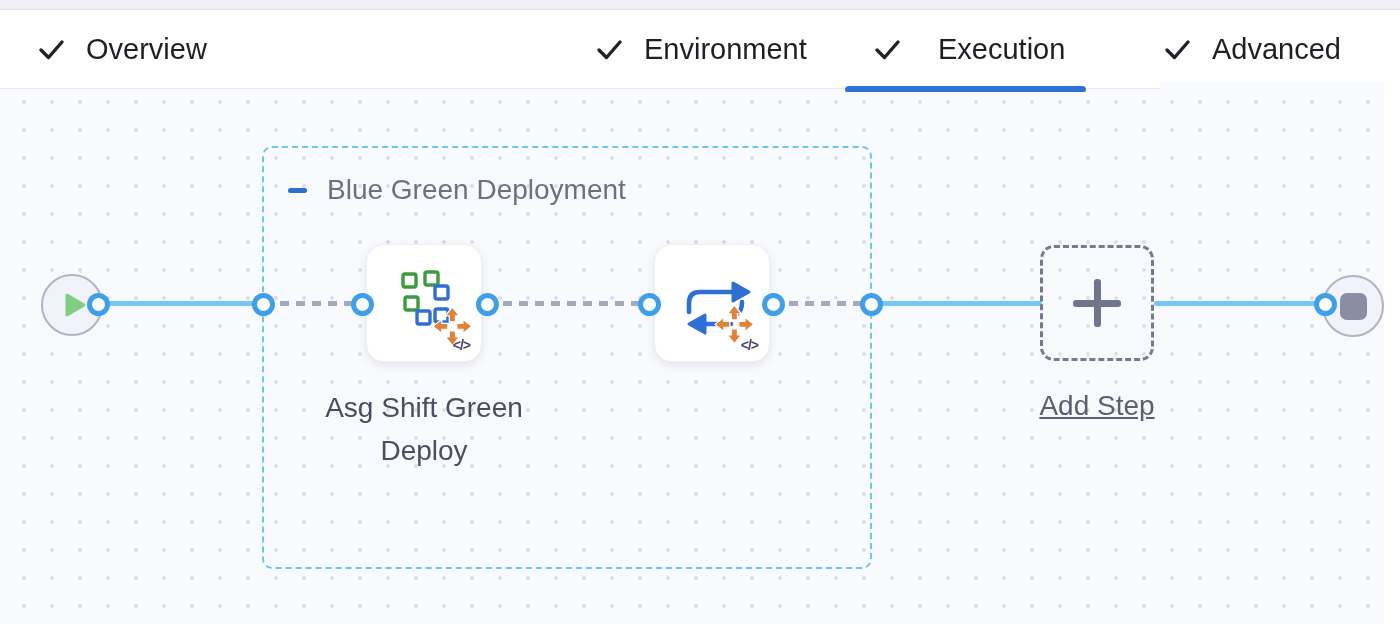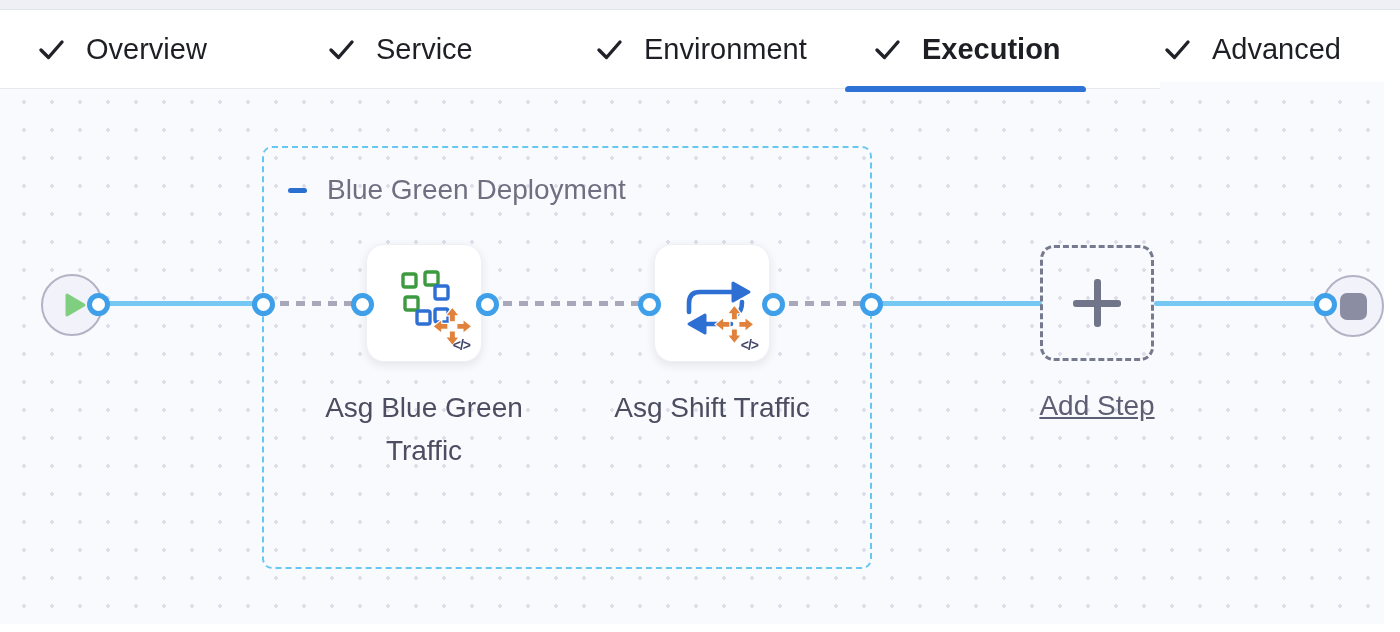--- a/index.html
+++ b/index.html
@@ -17,21 +17,21 @@
     position:absolute; left:0; top:10px; width:1160px; height:79px;
     background:#ffffff; border-bottom:1px solid #e7e8ee; box-sizing:border-box;
     z-index:10;
   }
   .tab {
     position:absolute; top:0; height:78px; display:flex; align-items:center;
     gap:21px; cursor:pointer; white-space:nowrap;
   }
   .tab-check { display:flex; align-items:center; }
   .tab-label { font-size:29px; color:#1d1f24; letter-spacing:0; }
-  .tab.active .tab-label { font-weight:700; }
+  .tab.active .tab-label { font-weight:400;margin-left:16px; }
   .tab-underline {
     position:absolute; left:845px; top:76px; width:241px; height:6px;
     background:#2e72d8; border-radius:4px 4px 2px 2px; z-index:11;
   }
 
   
   .canvas {
     position:absolute; left:0; top:82px; width:1384px; height:542px;
     background-color:#f9fafd;
     background-image:radial-gradient(circle, #dcdfe9 1.6px, transparent 1.7px);
@@ -110,28 +110,20 @@
 <div class="top-strip"></div>
 
 <nav class="tabbar">
   <div class="tab" style="left:38px">
     <span class="tab-check">
       <svg width="27" height="21" viewBox="0 0 27 21">
           <path d="M3 11 L10.5 18.5 L24 3" stroke="#202228" stroke-width="3.4" fill="none" stroke-linecap="round" stroke-linejoin="round"></path>
         </svg>
     </span>
     <span class="tab-label">Overview</span>
-  </div>
-  <div class="tab" style="left:328px">
-    <span class="tab-check">
-      <svg width="27" height="21" viewBox="0 0 27 21">
-          <path d="M3 11 L10.5 18.5 L24 3" stroke="#202228" stroke-width="3.4" fill="none" stroke-linecap="round" stroke-linejoin="round"></path>
-        </svg>
-    </span>
-    <span class="tab-label">Service</span>
   </div>
   <div class="tab" style="left:596px">
     <span class="tab-check">
       <svg width="27" height="21" viewBox="0 0 27 21">
           <path d="M3 11 L10.5 18.5 L24 3" stroke="#202228" stroke-width="3.4" fill="none" stroke-linecap="round" stroke-linejoin="round"></path>
         </svg>
     </span>
     <span class="tab-label">Environment</span>
   </div>
   <div class="tab active" style="left:874px">
@@ -224,17 +216,16 @@
 
   <div class="port" style="left:87px;  top:211px"></div>
   <div class="port" style="left:252px; top:211px"></div>
   <div class="port" style="left:351px; top:211px"></div>
   <div class="port" style="left:476px; top:211px"></div>
   <div class="port" style="left:638px; top:211px"></div>
   <div class="port" style="left:762px; top:211px"></div>
   <div class="port" style="left:860px; top:211px"></div>
   <div class="port" style="left:1314px;top:211px"></div>
 
-  <div class="step-label" style="left:304px; top:304px; width:240px">Asg Blue Green Traffic</div>
-  <div class="step-label" style="left:590px; top:304px; width:244px">Asg Shift Traffic</div>
+  <div class="step-label" style="left:304px; top:304px; width:240px">Asg Shift Green Deploy</div>
   <div class="step-label add" style="left:1017px; top:302px; width:160px">Add Step</div>
 
 </div>
 
 </body></html>

